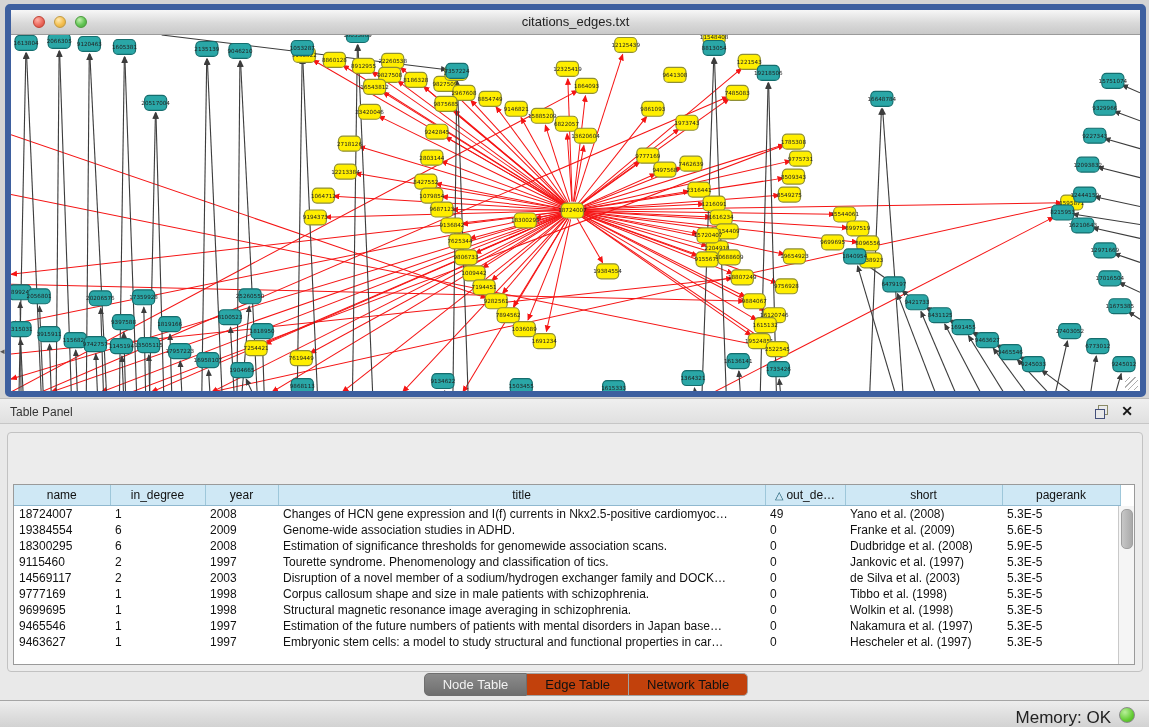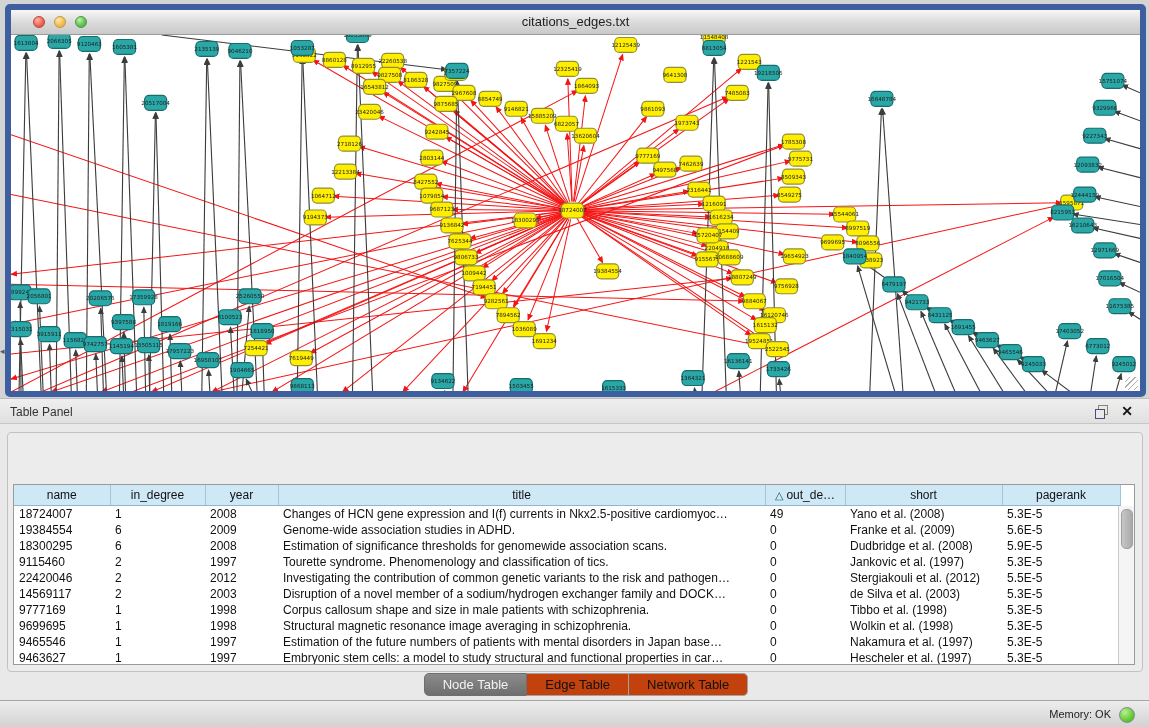--- a/index.html
+++ b/index.html
@@ -64,21 +64,21 @@
   #table-tabs{position:absolute;left:0;right:0;top:249px;display:flex;justify-content:center;padding-left:23px;}
   .seg{height:21px;line-height:21px;font-size:13px;padding:0 18px;background:#c2410c;color:#111;
     border:1px solid #a2a2a2;border-left:none;cursor:pointer;}
   .seg:first-child{border-left:1px solid #a2a2a2;border-radius:5px 0 0 5px;}
   .seg:last-child{border-radius:0 5px 5px 0;}
   .seg.selected{background:linear-gradient(#8b8b8b,#6f6f6f);color:#f2f2f2;border-color:#6f6f6f;}
 
   
   #status-bar{position:absolute;left:0;top:700px;width:1149px;height:27px;
     background:linear-gradient(#ededed,#d2d2d2);border-top:1px solid #a5a5a5;box-sizing:border-box;}
-  #mem-label{position:absolute;right:38px;top:7px;font-size:11px;color:#222;}
+  #mem-label{position:absolute;right:38px;top:7px;font-size:17px;color:#222;}
   #mem-dot{position:absolute;right:14px;top:6px;width:14px;height:14px;border-radius:50%;
     background:radial-gradient(circle at 35% 30%,#b9ef9a,#63cc33 60%,#4ba626);border:1px solid #8a8a8a;}
 </style>
 </head>
 <body>
 
 <div id="stage">
 
   <div id="net-window">
     <div id="net-titlebar">
@@ -955,29 +955,20 @@
             <tr>
               <td>9115460</td>
               <td>2</td>
               <td>1997</td>
               <td>Tourette syndrome. Phenomenology and classification of tics.</td>
               <td>0</td>
               <td>Jankovic et al. (1997)</td>
               <td>5.3E-5</td>
             </tr>
             <tr>
-              <td>22420046</td>
-              <td>2</td>
-              <td>2012</td>
-              <td>Investigating the contribution of common genetic variants to the risk and pathogen…</td>
-              <td>0</td>
-              <td>Stergiakouli et al. (2012)</td>
-              <td>5.5E-5</td>
-            </tr>
-            <tr>
               <td>14569117</td>
               <td>2</td>
               <td>2003</td>
               <td>Disruption of a novel member of a sodium/hydrogen exchanger family and DOCK…</td>
               <td>0</td>
               <td>de Silva et al. (2003)</td>
               <td>5.3E-5</td>
             </tr>
             <tr>
               <td>9777169</td>

